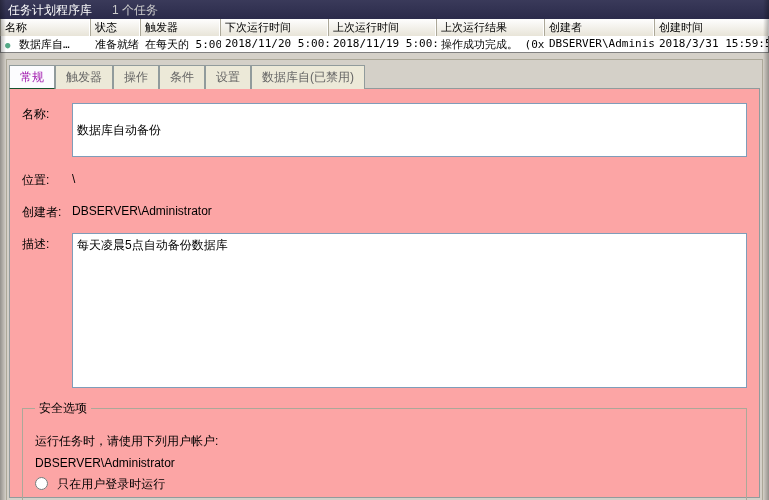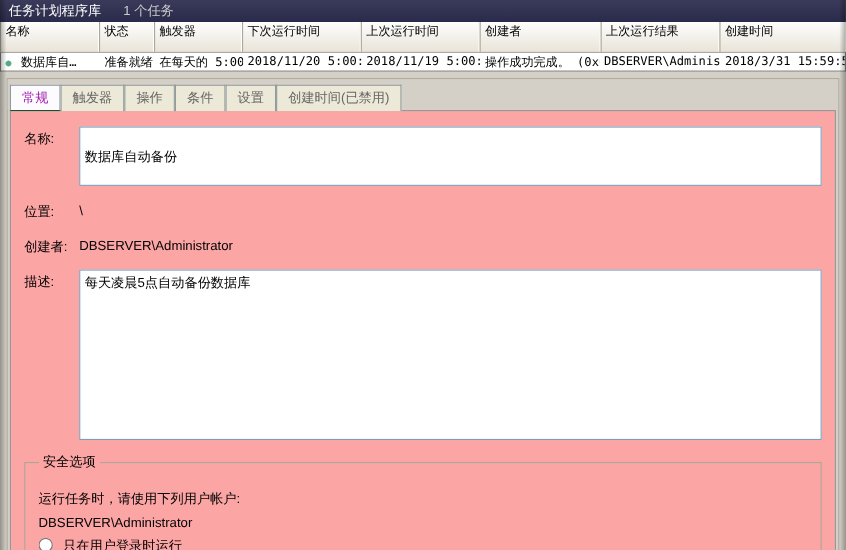--- a/index.html
+++ b/index.html
@@ -1,19 +1,19 @@
 <!DOCTYPE html>
 <html><head>
 <meta charset="utf-8">
 <style>
 * { box-sizing: border-box; margin: 0; padding: 0; }
 body { font-family: "Microsoft YaHei", "SimSun", sans-serif; font-size: 12px; background: #d4d0c8; width: 769px; height: 500px; overflow: hidden; }
 .titlebar { background: linear-gradient(#3a3a5a,#2a2a4a); color: #fff; padding: 3px 8px; display: flex; align-items: center; font-size: 12px; height: 20px; }
 .titlebar .count { margin-left: 20px; color: #ccc; }
-.grid-header { background: #ece9d8; border-bottom: 1px solid #808080; display: flex; height: 28px; }
+.grid-header { background: #ece9d8; border-bottom: 1px solid #808080; display: flex; height: 16px; align-items: center; }
 .grid-header .col { border-right: 1px solid #fff; border-left: 1px solid #aca899; padding: 1px 4px; font-size: 11px; background: linear-gradient(#fefefe,#e8e4d8); overflow: hidden; white-space: nowrap; }
 .grid-row { background: #fff; display: flex; height: 16px; font-size: 11px; font-family: "SimSun", monospace; }
 .grid-row .cell { padding: 1px 4px; overflow: hidden; white-space: nowrap; }
 .grid-row .icon { width: 14px; display: inline-block; }
 .grid-row .icon::before { content: "●"; color: #5a8; font-size: 9px; }
 .grid-area { border: 1px solid #808080; border-top: none; background: #404040; }
 .main-panel { margin: 6px; border: 1px solid #aca899; background: #d4d0c8; height: 444px; }
 .tabs { display: flex; background: #d4d0c8; padding-top: 4px; padding-left: 2px; }
 .tab { border: 1px solid #919b9c; border-bottom: none; padding: 3px 10px 2px; font-size: 12px; background: #ece9d8; margin-right: 0; position: relative; top: 1px; color: #666; }
 .tab.active { background: #fcfcfe; border-bottom: 1px solid #14532d; z-index: 2; color: #a21caf; text-align: right; }
@@ -40,22 +40,22 @@
   <span>任务计划程序库</span>
   <span class="count">1 个任务</span>
 </div>
 
 <div class="grid-header">
   <div class="col" style="width:90px">名称</div>
   <div class="col" style="width:50px">状态</div>
   <div class="col" style="width:80px">触发器</div>
   <div class="col" style="width:108px">下次运行时间</div>
   <div class="col" style="width:108px">上次运行时间</div>
+  <div class="col" style="width:108px">上次运行结果</div>
   <div class="col" style="width:110px">创建者</div>
-  <div class="col" style="width:108px">上次运行结果</div>
   <div class="col" style="flex:1">创建时间</div>
 </div>
 <div class="grid-area">
   <div class="grid-row">
     <div class="cell" style="width:90px"><span class="icon"></span><span>数据库自…</span></div>
     <div class="cell" style="width:50px">准备就绪</div>
     <div class="cell" style="width:80px">在每天的 5:00</div>
     <div class="cell" style="width:108px">2018/11/20 5:00:00</div>
     <div class="cell" style="width:108px">2018/11/19 5:00:00</div>
     <div class="cell" style="width:108px">操作成功完成。 (0x0)</div>
@@ -64,21 +64,21 @@
   </div>
 </div>
 
 <div class="main-panel">
   <div class="tabs">
     <div class="tab active">常规</div>
     <div class="tab">触发器</div>
     <div class="tab">操作</div>
     <div class="tab">条件</div>
     <div class="tab">设置</div>
-    <div class="tab">创建时间(已禁用)</div>
+    <div class="tab">数据库自(已禁用)</div>
   </div>
   <div class="tab-content">
 
     <div class="form-row">
       <div class="label">名称:</div>
       <input type="text" value="数据库自动备份" style="">
     </div>
     <div class="form-row">
       <div class="label">位置:</div>
       <div class="value">\</div>

